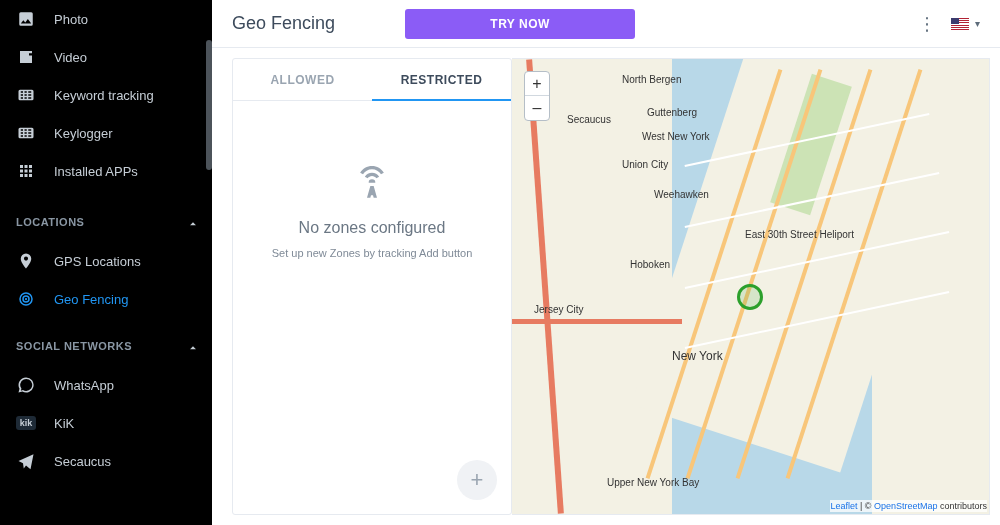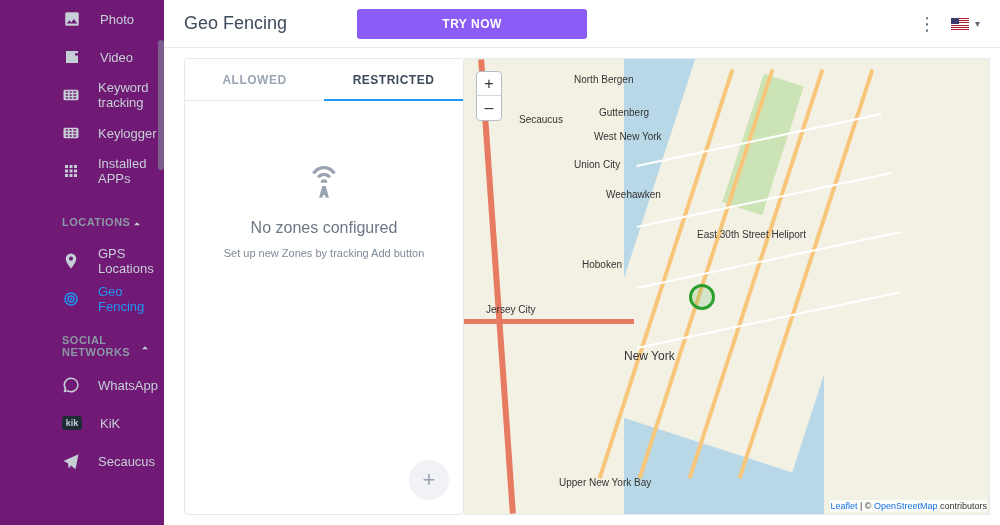--- a/index.html
+++ b/index.html
@@ -1,24 +1,24 @@
 <!DOCTYPE html>
 <html><head>
 <meta charset="utf-8">
 <style>
   * { box-sizing: border-box; margin: 0; padding: 0; }
   body { font-family: Arial, Helvetica, sans-serif; width: 1000px; height: 525px; overflow: hidden; background: #fff; }
   .root { display: flex; width: 1000px; height: 525px; }
 
   
-  .sidebar { width: 164px; background: #701a75; color: #c6ced6; font-size: 13px; overflow: hidden; position: relative; padding-left: 46px; }
+  .sidebar { width: 212px; background: #000000; color: #c6ced6; font-size: 13px; overflow: hidden; position: relative; }
   .sidebar .item { display: flex; align-items: center; height: 38px; padding: 0 16px; cursor: pointer; }
   .sidebar .item .icon { width: 20px; height: 20px; display: flex; align-items: center; justify-content: center; margin-right: 18px; }
   .sidebar .item.active { color: #2196f3; }
-  .sidebar .group-header { display: flex; align-items: center; height: 40px; padding: 0 16px; font-size: 11px; font-weight: 700; letter-spacing: 0.5px; color: #8a97a4; cursor: pointer; }
+  .sidebar .group-header { display: flex; align-items: center; justify-content: space-between; height: 40px; padding: 0 16px; font-size: 11px; font-weight: 700; letter-spacing: 0.5px; color: #8a97a4; cursor: pointer; }
   .chevron { width: 10px; height: 10px; display: inline-block; }
   .chevron svg { display: block; }
   .item.indent .icon { margin-left: 0; }
   .svgicon { fill: #c6ced6; }
   .item.active .svgicon { fill: #2196f3; }
   .scrollbar-track { position: absolute; top: 0; right: 0; width: 6px; height: 100%; }
   .scrollbar-thumb { position: absolute; right: 0; top: 40px; width: 6px; height: 130px; background: #8a97a4; border-radius: 3px; opacity: 0.55; }
 
   
   .main { flex: 1; display: flex; flex-direction: column; }

